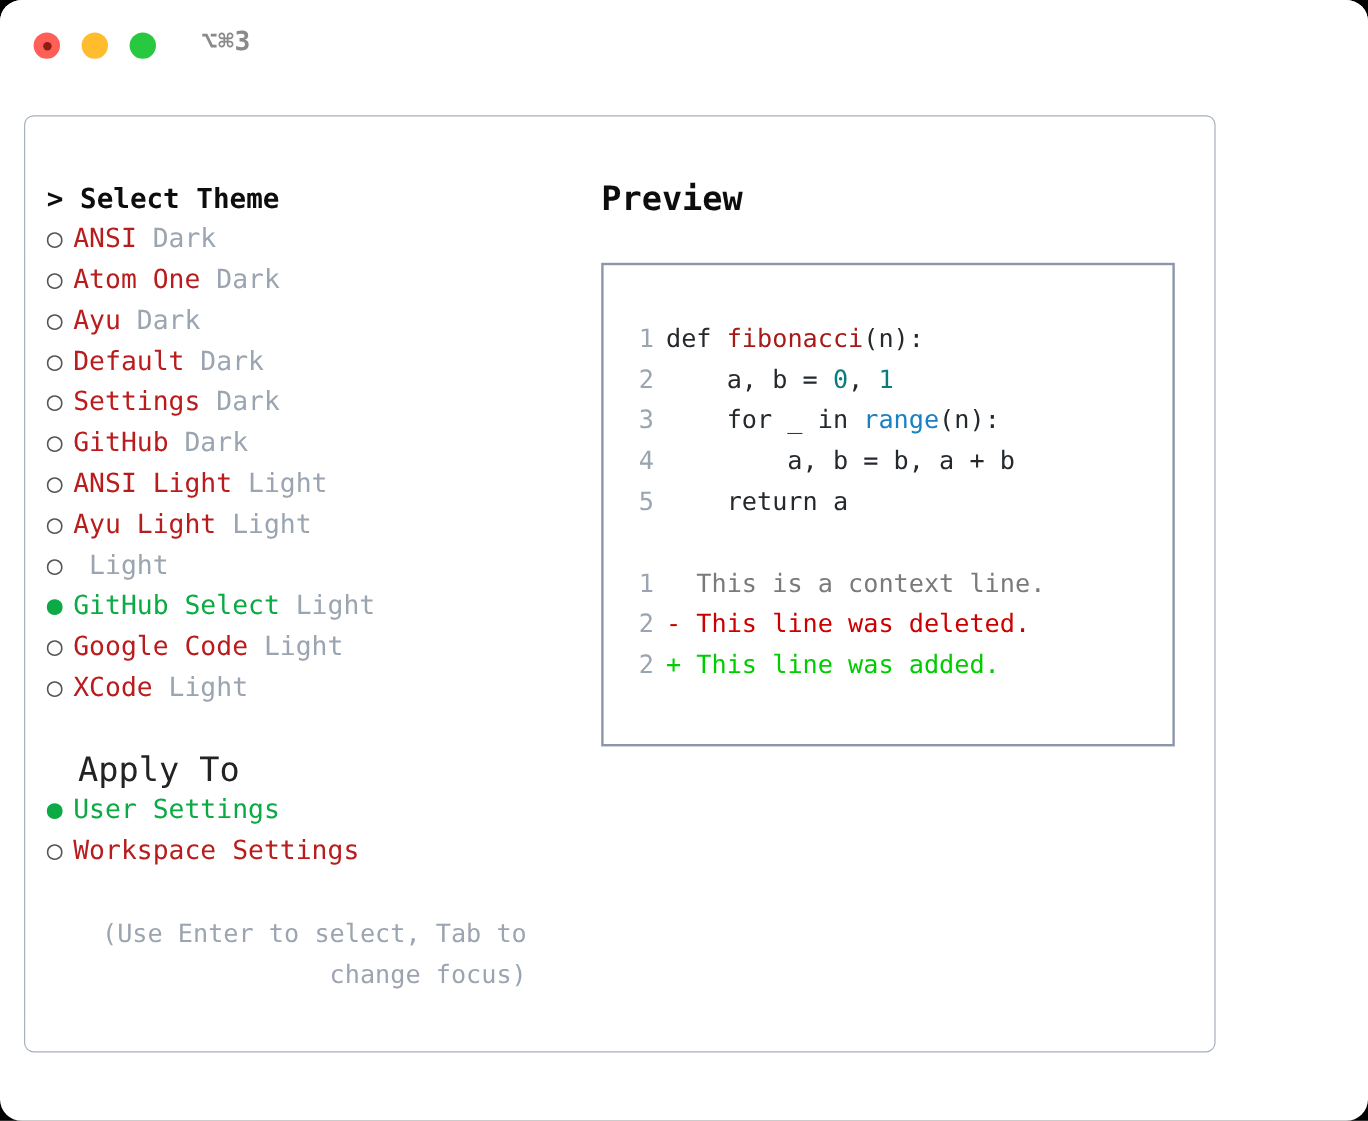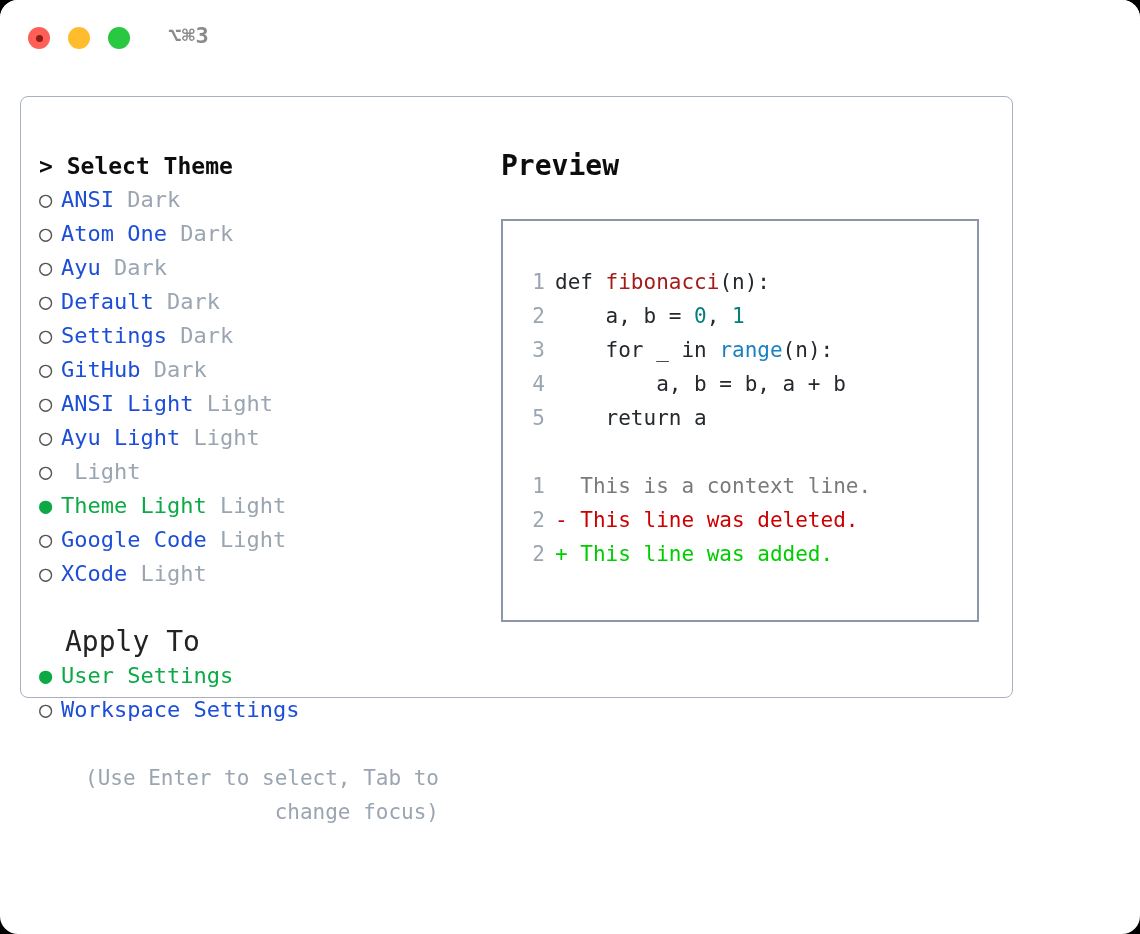--- a/index.html
+++ b/index.html
@@ -27,40 +27,40 @@
   }
   .light.yellow{background:#ffbd2e;}
   .light.green{background:#28c840;}
   .shortcut{
     position:absolute;left:168px;top:23px;
     font-size:22px;font-weight:bold;color:#8a8a8a;
     letter-spacing:.5px;
   }
   
   .panel{
-    position:absolute;left:20px;top:96px;width:993px;height:602px;
+    position:absolute;left:20px;top:96px;width:993px;height:781px;
     border:1.5px solid #a7b0bd;border-radius:8px;background:#fff;
     box-sizing:border-box;
   }
   .cols{position:absolute;left:0;top:0;width:100%;height:100%;}
   .left{position:absolute;left:18px;top:52px;width:440px;}
   .right{position:absolute;left:480px;top:52px;width:500px;}
 
   .section-title{
     font-size:23px;font-weight:bold;color:#0d0d0d;
     line-height:34px;white-space:pre;
   }
   .opt{
     font-size:22px;line-height:34px;color:#222;white-space:pre;
     display:flex;align-items:baseline;
   }
   .marker{display:inline-block;width:22px;color:#555;flex:none;}
   .marker.sel{color:#0caa45;}
   .opt.sel .label{color:#0caa45;}
-  .label{color:#1d4ed8;}
+  .label{color:#b91c1c;}
   .suffix{color:#9aa5b1;}
   .group-head{
     font-size:28px;line-height:34px;color:#232323;white-space:pre;
     padding-left:26px;
   }
   .spacer{height:34px;}
   .hint{
     font-size:21px;line-height:34px;color:#9aa5b1;white-space:pre-wrap;
     width:400px;
     text-align:right;
@@ -113,21 +113,21 @@
         <div id="theme-items">
             <div class="opt"><span class="marker">○</span><span class="label">ANSI</span><span class="suffix"> Dark</span></div>
             <div class="opt"><span class="marker">○</span><span class="label">Atom One</span><span class="suffix"> Dark</span></div>
             <div class="opt"><span class="marker">○</span><span class="label">Ayu</span><span class="suffix"> Dark</span></div>
             <div class="opt"><span class="marker">○</span><span class="label">Default</span><span class="suffix"> Dark</span></div>
             <div class="opt"><span class="marker">○</span><span class="label">Settings</span><span class="suffix"> Dark</span></div>
             <div class="opt"><span class="marker">○</span><span class="label">GitHub</span><span class="suffix"> Dark</span></div>
             <div class="opt"><span class="marker">○</span><span class="label">ANSI Light</span><span class="suffix"> Light</span></div>
             <div class="opt"><span class="marker">○</span><span class="label">Ayu Light</span><span class="suffix"> Light</span></div>
             <div class="opt"><span class="marker">○</span><span class="suffix"> Light</span></div>
-            <div class="opt sel"><span class="marker sel">●</span><span class="label">Theme Light</span><span class="suffix"> Light</span></div>
+            <div class="opt sel"><span class="marker sel">●</span><span class="label">GitHub Select</span><span class="suffix"> Light</span></div>
             <div class="opt"><span class="marker">○</span><span class="label">Google Code</span><span class="suffix"> Light</span></div>
             <div class="opt"><span class="marker">○</span><span class="label">XCode</span><span class="suffix"> Light</span></div>
           </div>
 
         <div class="spacer"></div>
 
         <div class="group-head">Apply To</div>
         <div id="apply-items">
             <div class="opt sel"><span class="marker sel">●</span><span class="label">User Settings</span></div>
             <div class="opt"><span class="marker">○</span><span class="label">Workspace Settings</span></div>

